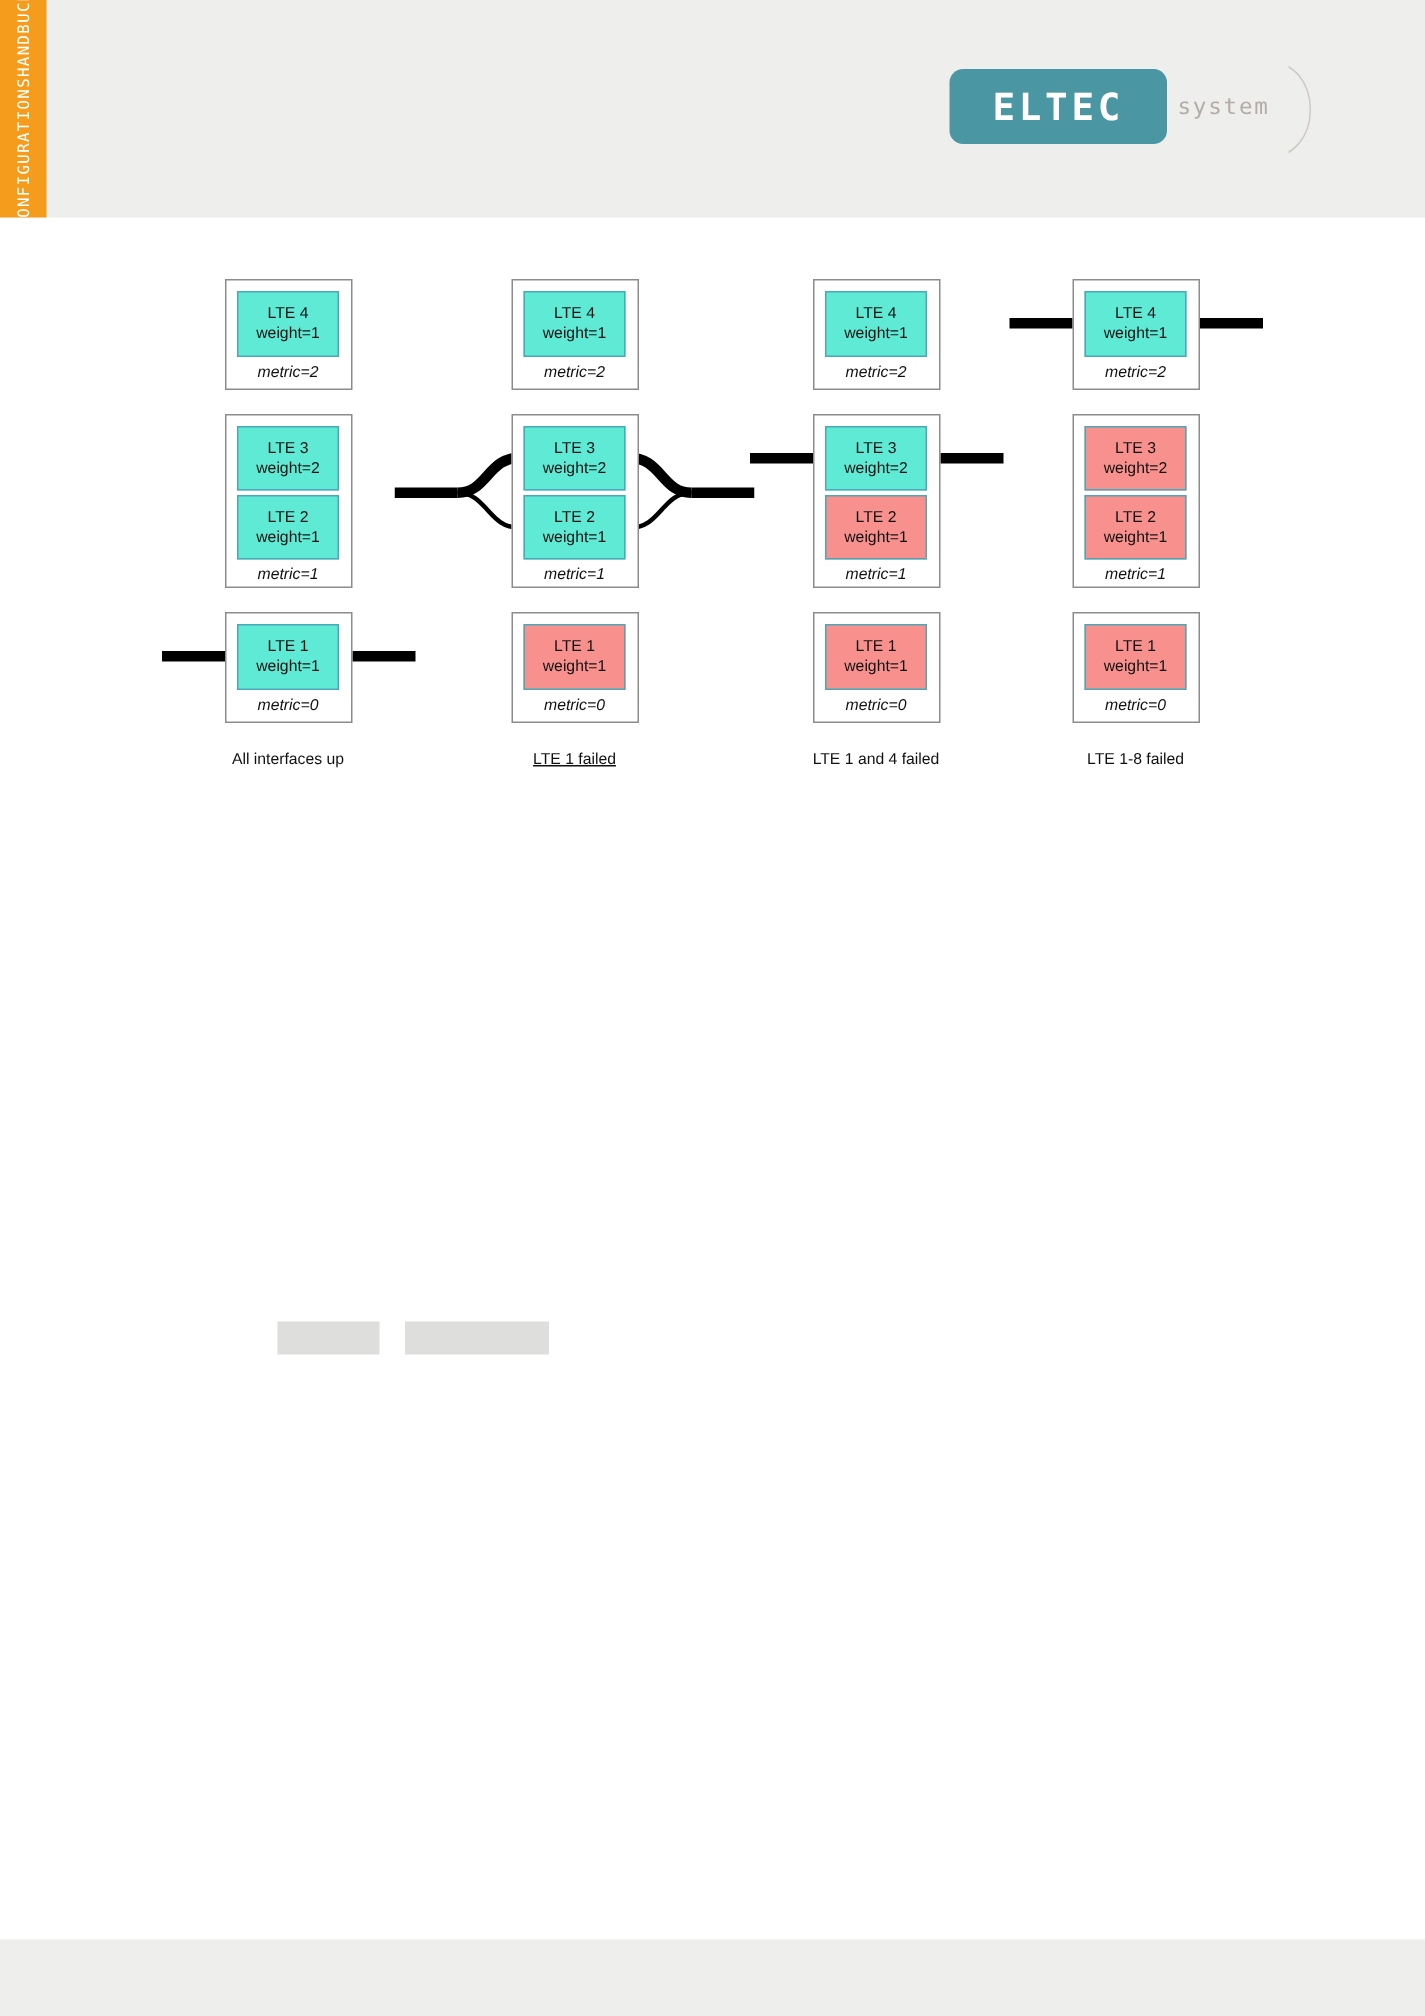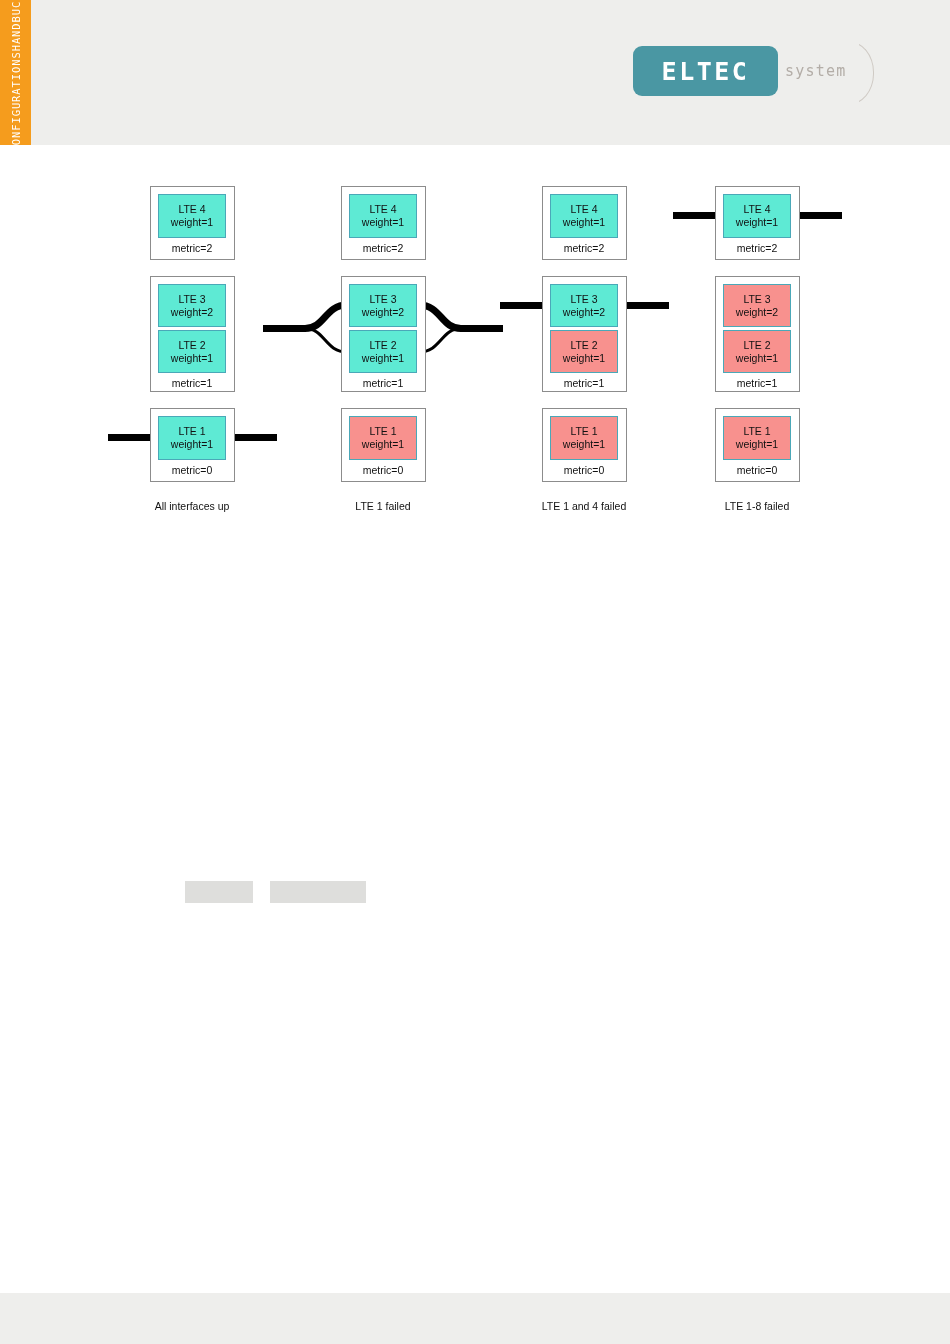--- a/index.html
+++ b/index.html
@@ -134,20 +134,21 @@
     color: #111111;
   }
   .node + .node { margin-top: 3px; }
   .node.up { background: #5eead4; }
   .node.down { background: #f8918e; }
   .metric {
     font-size: 10.5px;
     color: #111111;
     margin-top: 4px;
     margin-bottom: 2px;
+    font-style: italic;
   }
   .caption {
     position: absolute;
     font-size: 10.5px;
     color: #111111;
     text-align: left;
     white-space: nowrap;
     transform: translateX(-50%);
   }
 </style>
@@ -221,21 +222,21 @@
       </div>
       <div class="metric">metric=1</div>
     </div>
     <div class="group" style="left: 340.5px; top: 408px; width: 85px; height: 74px;">
       <div class="node down">
         <span>LTE 1</span>
         <span>weight=1</span>
       </div>
       <div class="metric">metric=0</div>
     </div>
-    <div class="caption" style="left: 383px; top: 500px;">LTE 1 failed</div>
+    <div class="caption" style="left: 383px; top: 500px; text-decoration: underline;">LTE 1 failed</div>
     <div class="conn" style="left: 500px; top: 301.5px; width: 169px;"></div>
     <div class="group" style="left: 541.5px; top: 186px; width: 85px; height: 74px;">
       <div class="node up">
         <span>LTE 4</span>
         <span>weight=1</span>
       </div>
       <div class="metric">metric=2</div>
     </div>
     <div class="group" style="left: 541.5px; top: 276px; width: 85px; height: 116px;">
       <div class="node up">

